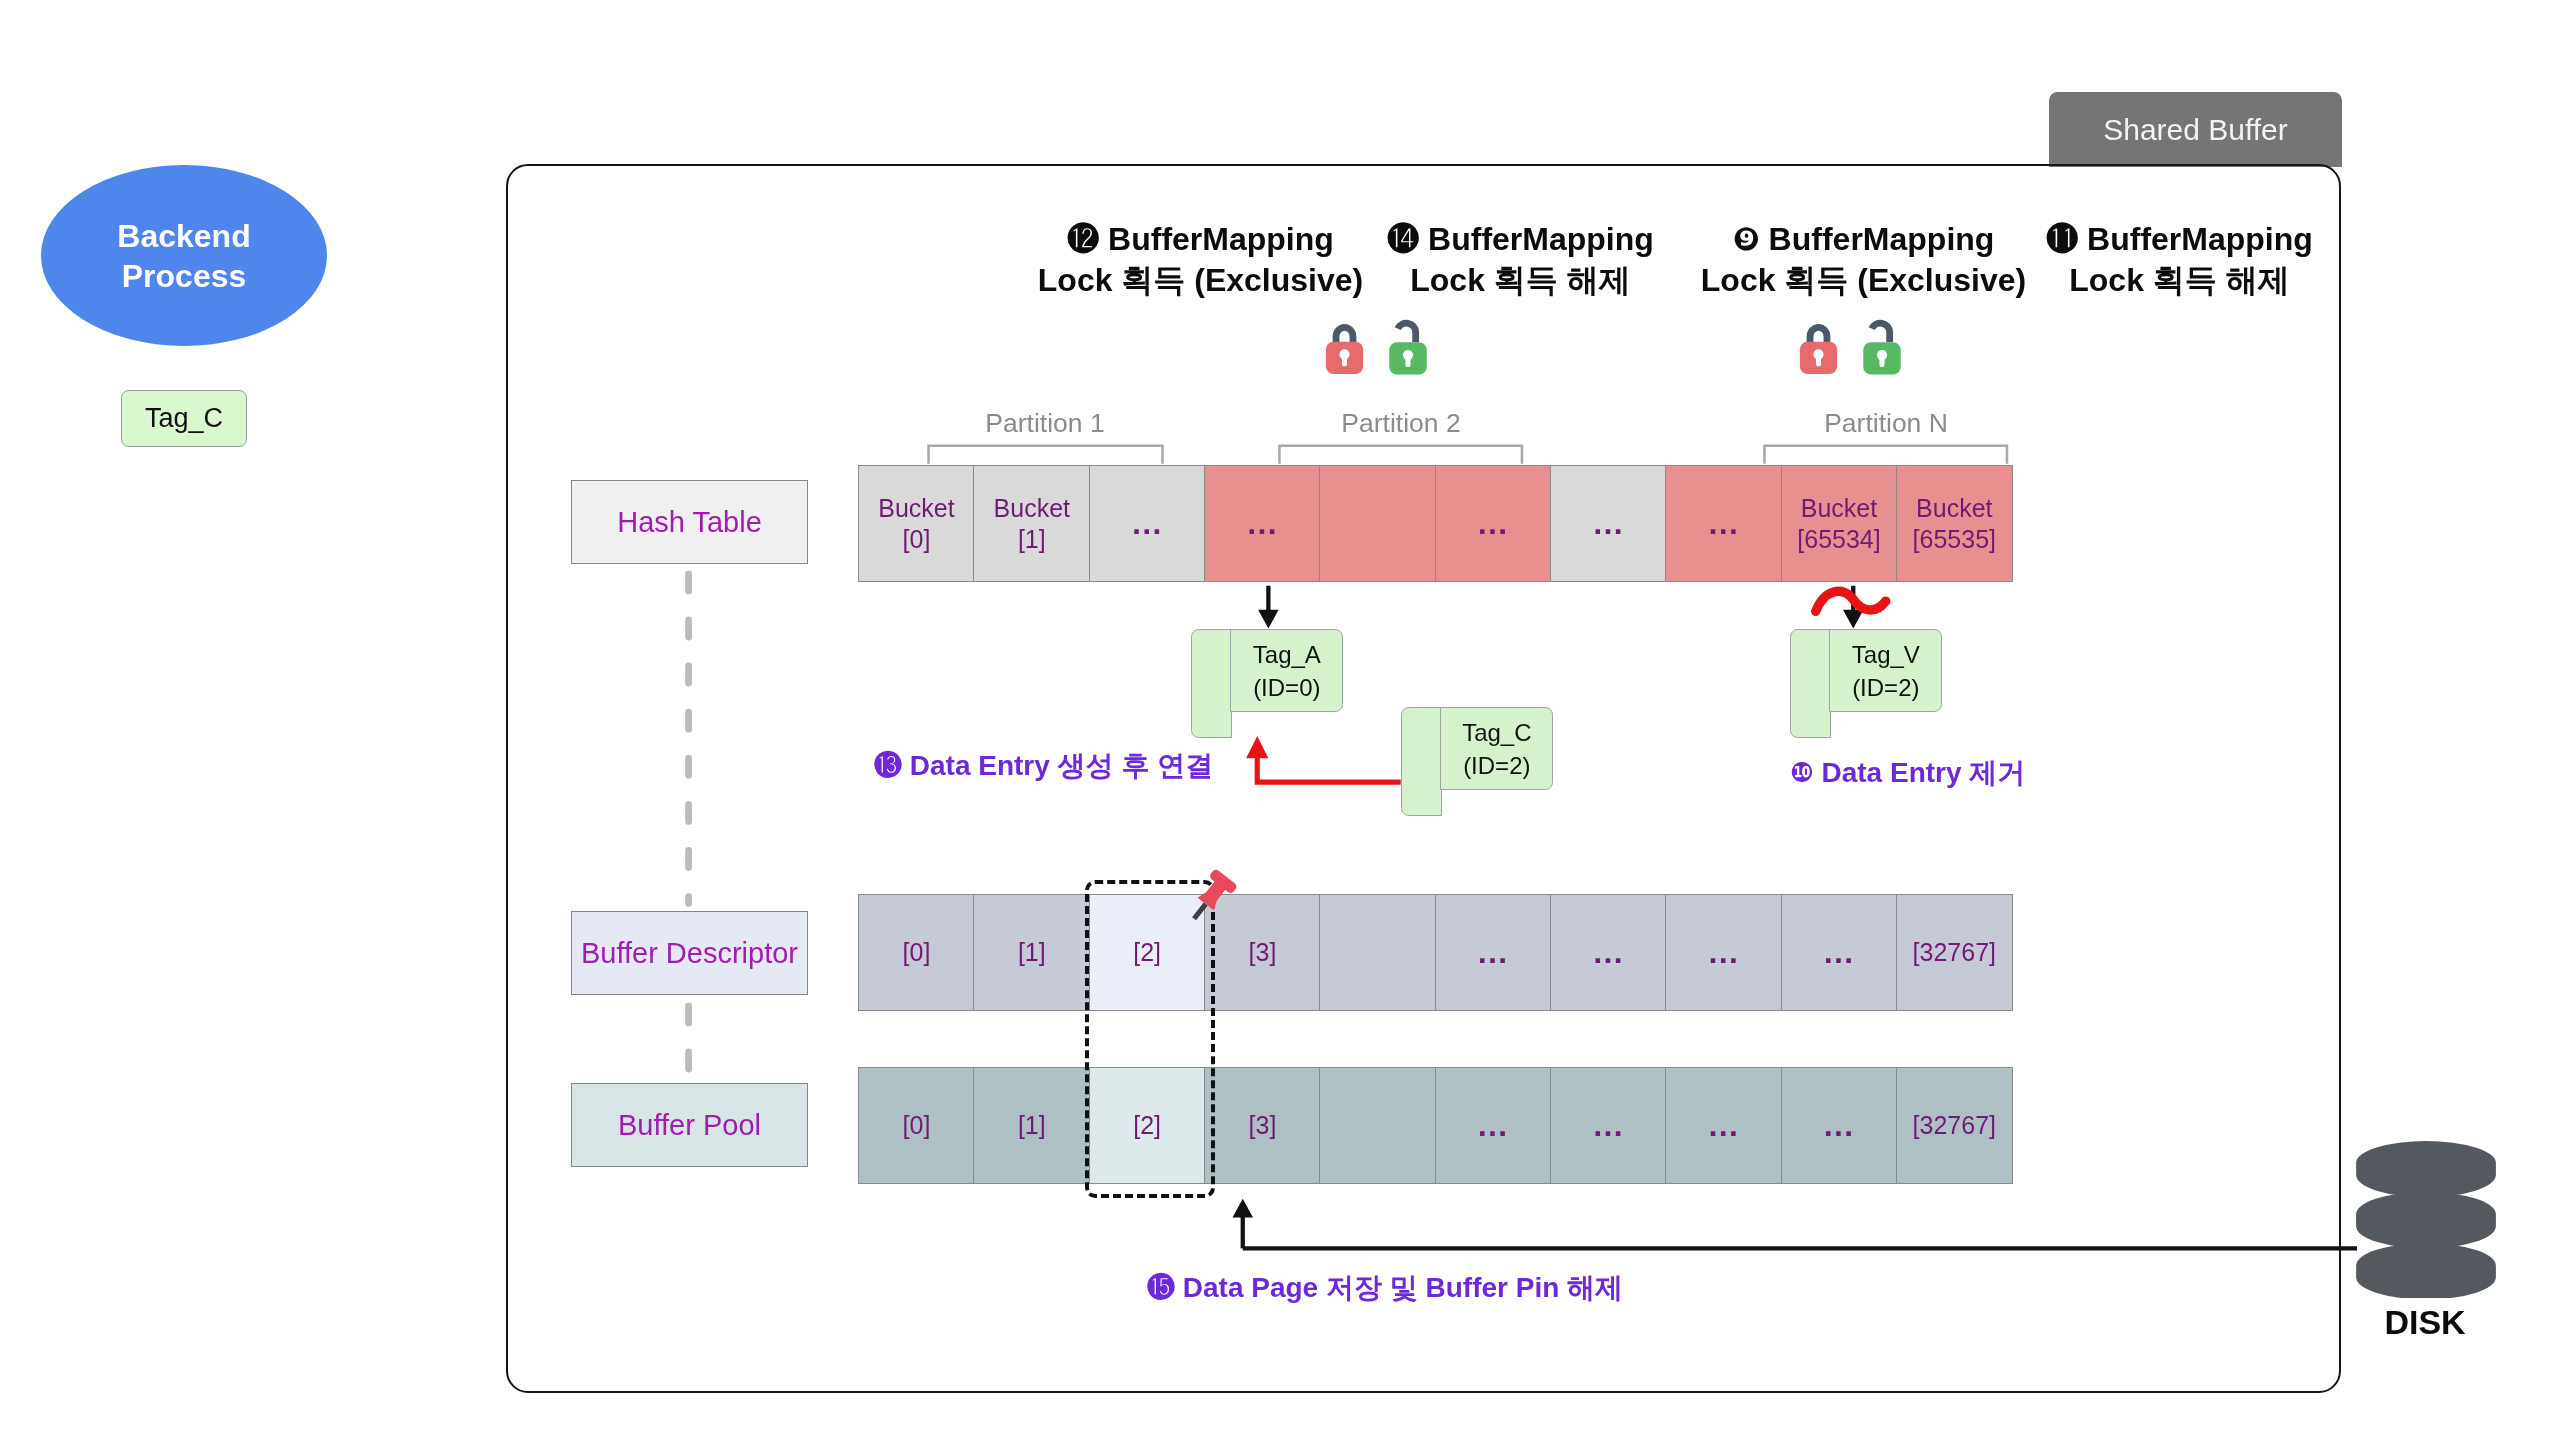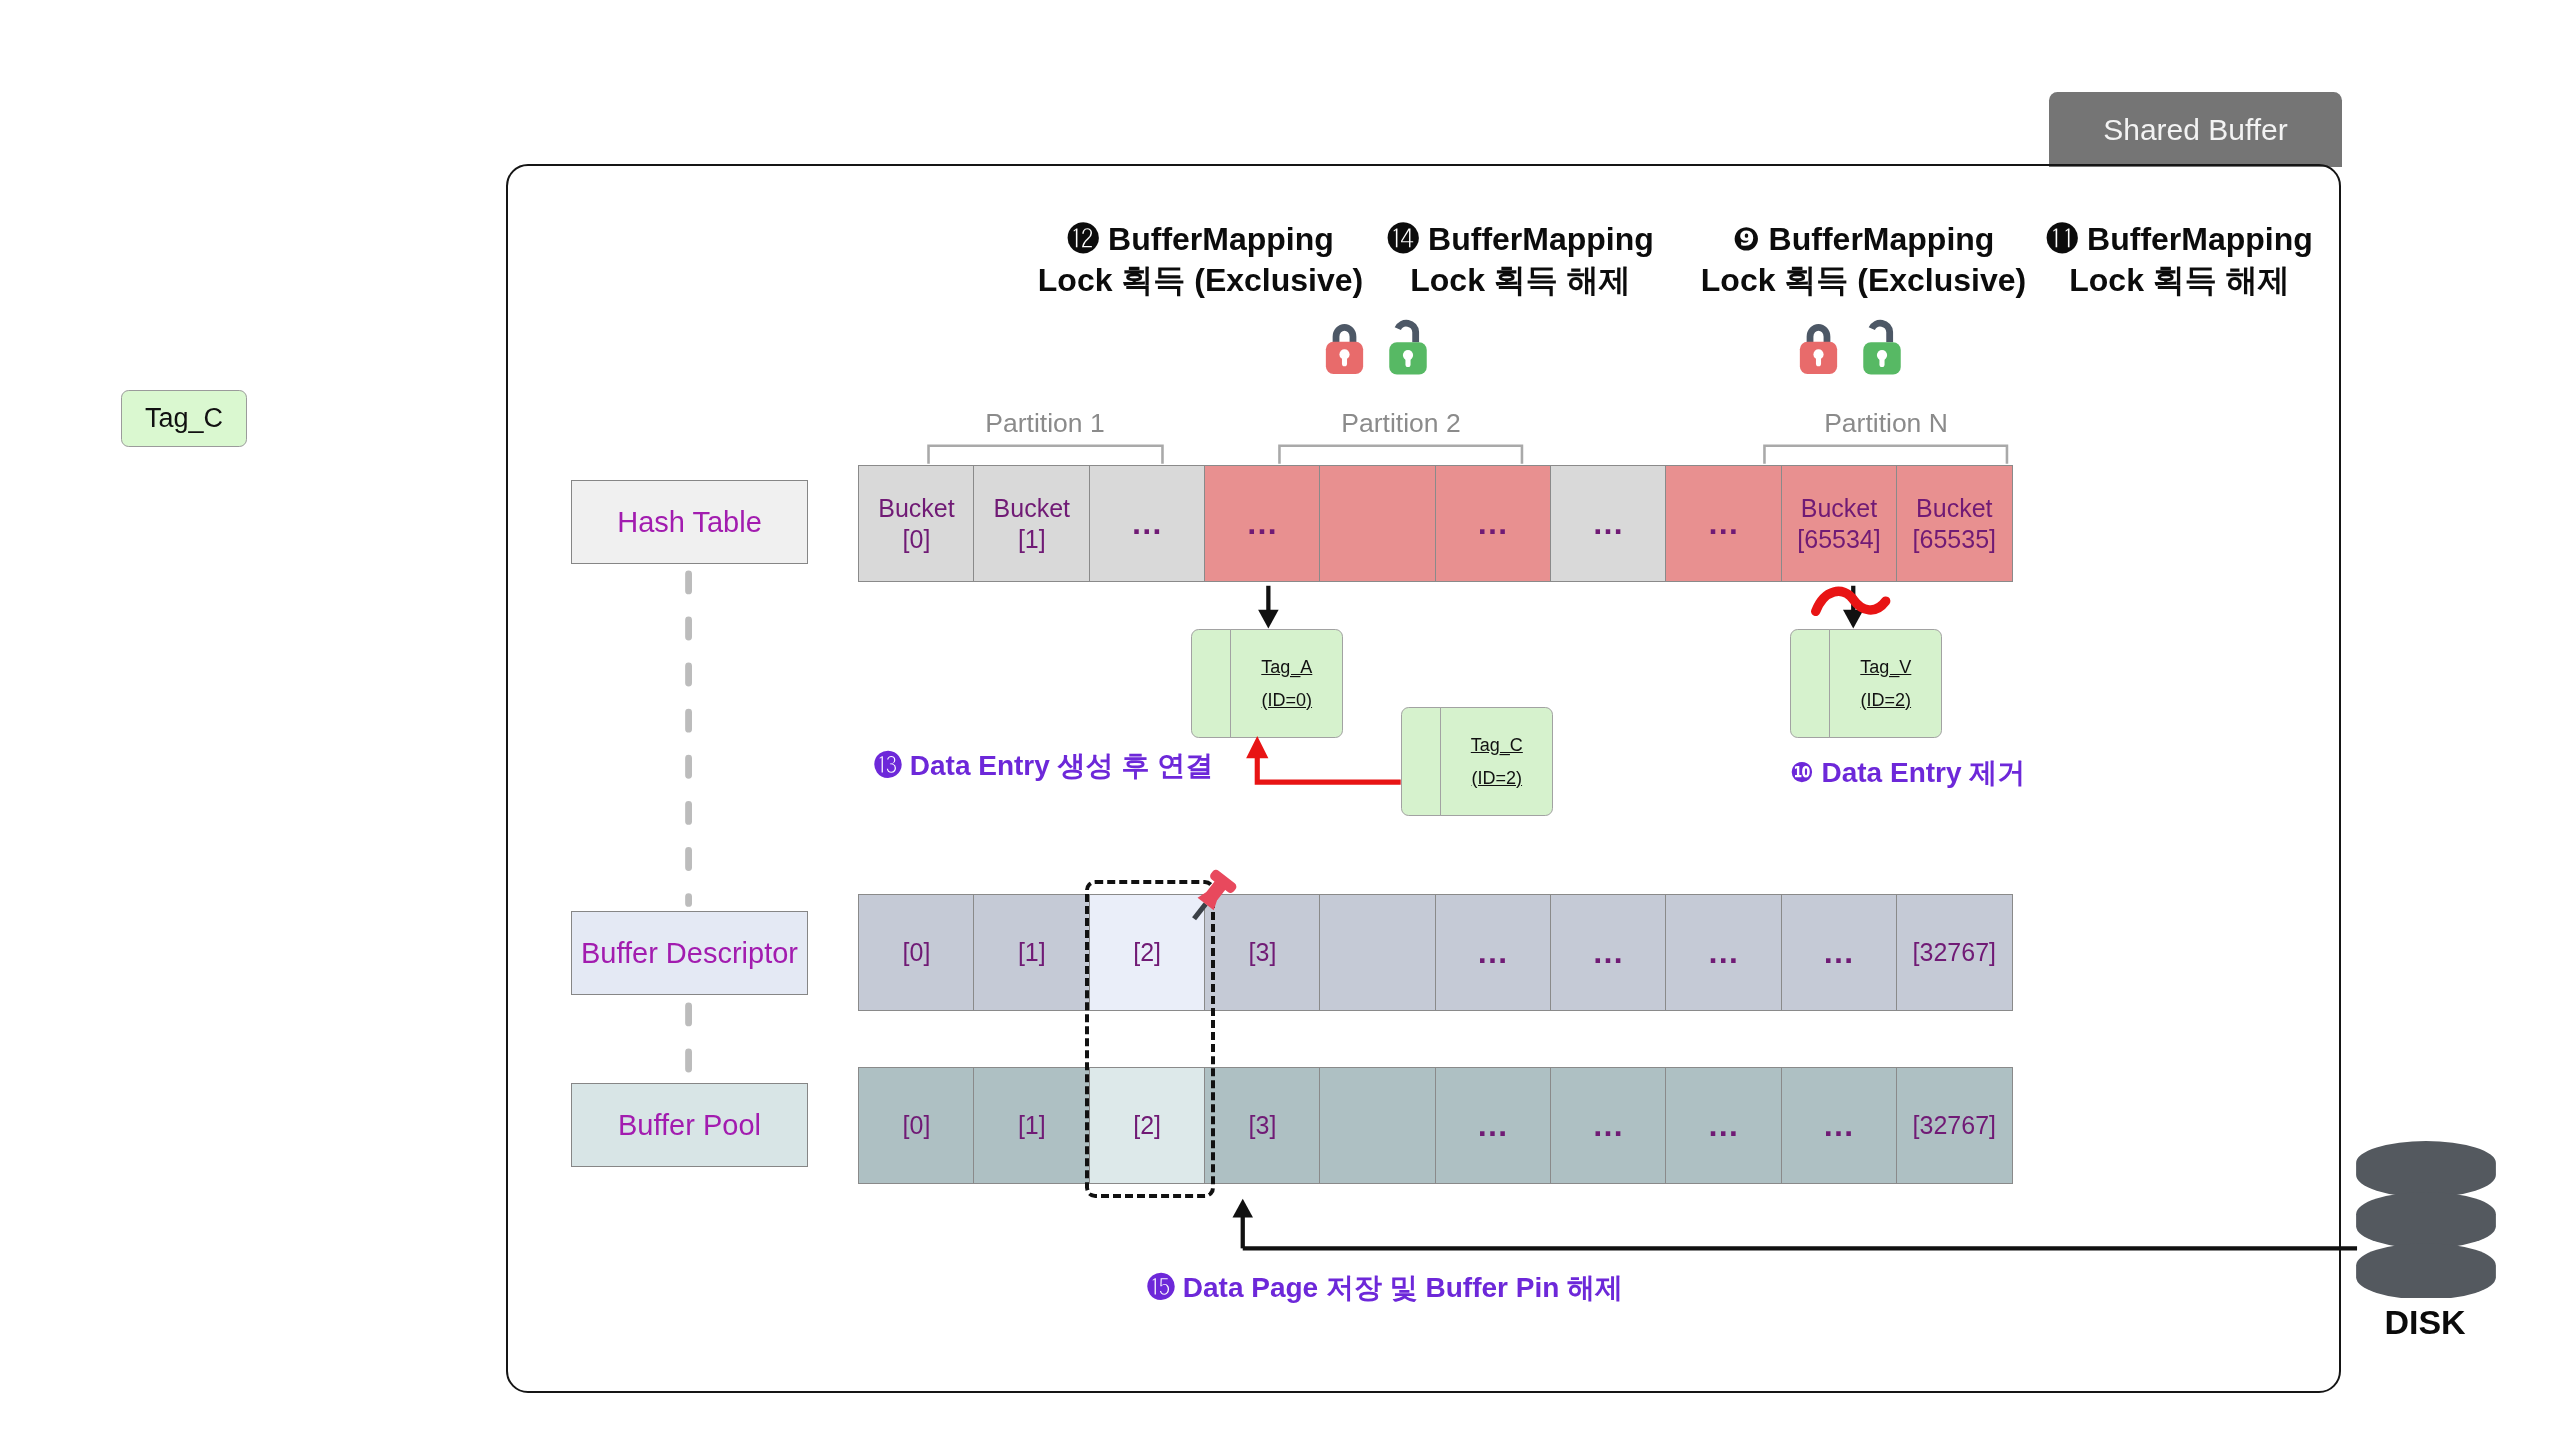--- a/index.html
+++ b/index.html
@@ -49,23 +49,23 @@
   .c-desc { background:#c5cad6; }
   .c-desc-hl { background:#eaeef9; }
   .c-pool { background:#aec0c3; }
   .c-pool-hl { background:#dde9ea; }
   .dots { font-weight:800; font-size:32px; letter-spacing:0.9px; }
 
   
   .entry { display:flex; }
   .entry .e-left { width:41px; height:109px; background:#d6f2cd; border:1.7px solid #a2a2a2;
     border-radius:7.7px 0 0 7.7px; }
-  .entry .e-main { width:113px; height:109px; background:#d6f2cd; border:1.7px solid #a2a2a2;
+  .entry .e-main { width:113px; height:83px; background:#d6f2cd; border:1.7px solid #a2a2a2;
     margin-left:-1.7px; border-radius:0 7.7px 7.7px 0; display:flex; flex-direction:column;
-    align-items:center; justify-content:center; font-size:18px; color:#111; line-height:33px;text-decoration:underline; }
+    align-items:center; justify-content:center; font-size:24px; color:#111; line-height:33px; }
 
   
   .step-text { font-weight:bold; color:#6d28d9; font-size:28px; line-height:40px; }
 
   
   .victim-box { left:1085px; top:880px; width:130px; height:318px;
     border:4.3px dashed #111; border-radius:10.2px; background:transparent; }
 
   .disk-label { left:2343px; top:1303px; width:164px; text-align:center;
     font-size:34px; font-weight:bold; color:#0b0b0b; }
@@ -75,20 +75,24 @@
 </head>
 <body>
 
 <div class="canvas">
 
   <div class="abs sb-tab">
     <span>Shared Buffer</span>
   </div>
   <div class="abs main-box"></div>
 
+  <div class="abs backend">
+    <span>Backend</span>
+    <span>Process</span>
+  </div>
   <div class="abs tagc-box">
     <span>Tag_C</span>
   </div>
 
   <div class="abs anno" style="left:1004px;">
     <div>⓬ BufferMapping</div>
     <div>Lock 획득 (Exclusive)</div>
   </div>
   <div class="abs anno" style="left:1324px;">
     <div>⓮ BufferMapping</div>

